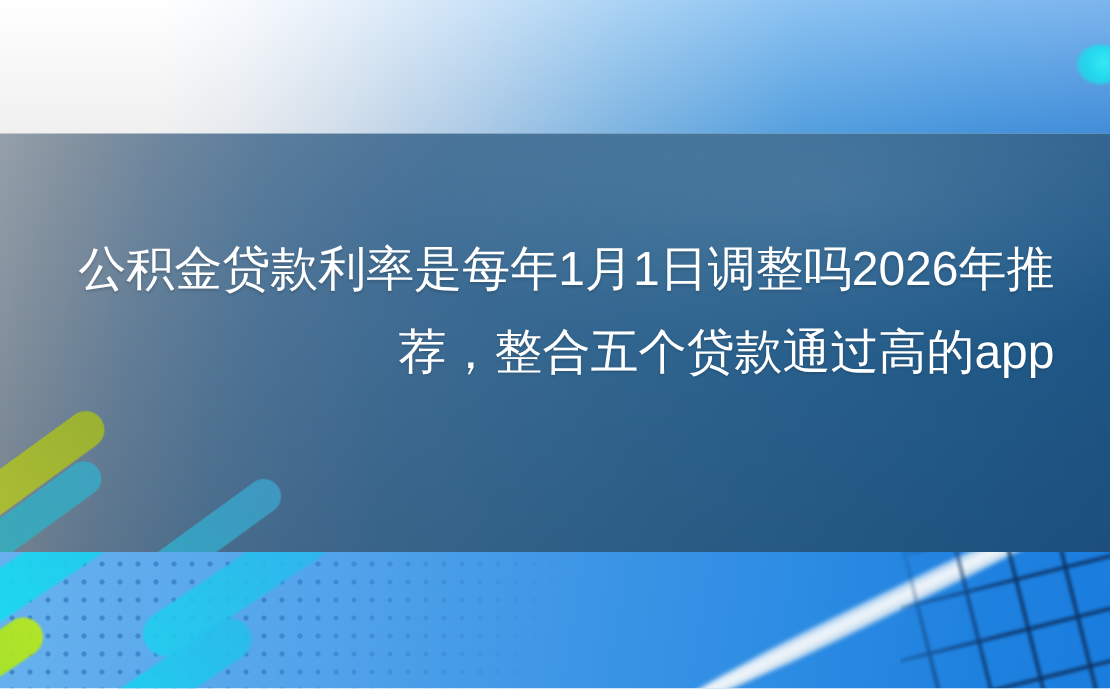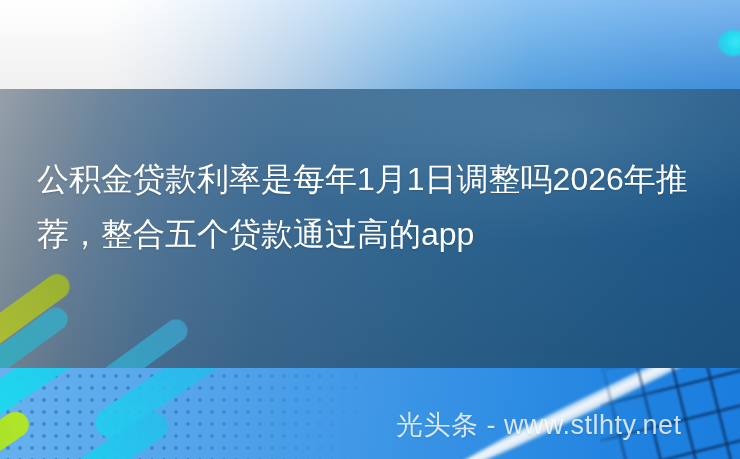--- a/index.html
+++ b/index.html
@@ -143,21 +143,21 @@
 
   
   .headline {
     position: absolute;
     left: 37px;
     top: 152px;
     width: 666px;
     font-size: 32px;
     line-height: 55px;
     color: #ffffff;
-    text-align: left;
+    text-align: right;
     letter-spacing: 0px;
     white-space: normal;
     word-break: break-all;
     text-shadow: 0 1px 2px rgba(0,0,0,0.18);
   }
 
   
   .watermark {
     position: absolute;
     left: 396px;
@@ -198,15 +198,14 @@
         <div class="bbar" style="left: -60px; top: 14px; width: 70px; height: 22px; opacity: 0.85; background: linear-gradient(to right, rgb(166, 229, 32), rgb(143, 213, 30)); transform: rotate(-34deg);"></div>
       </div>
     <div class="net-wrap">
       <div class="pole"></div>
       <div class="netgrid"></div>
     </div>
   </div>
 
   <div class="headline">公积金贷款利率是每年1月1日调整吗2026年推荐，整合五个贷款通过高的app</div>
 
-  <div class="watermark">光头条 - www.stlhty.net</div>
 
 </div>
 
 </body></html>

